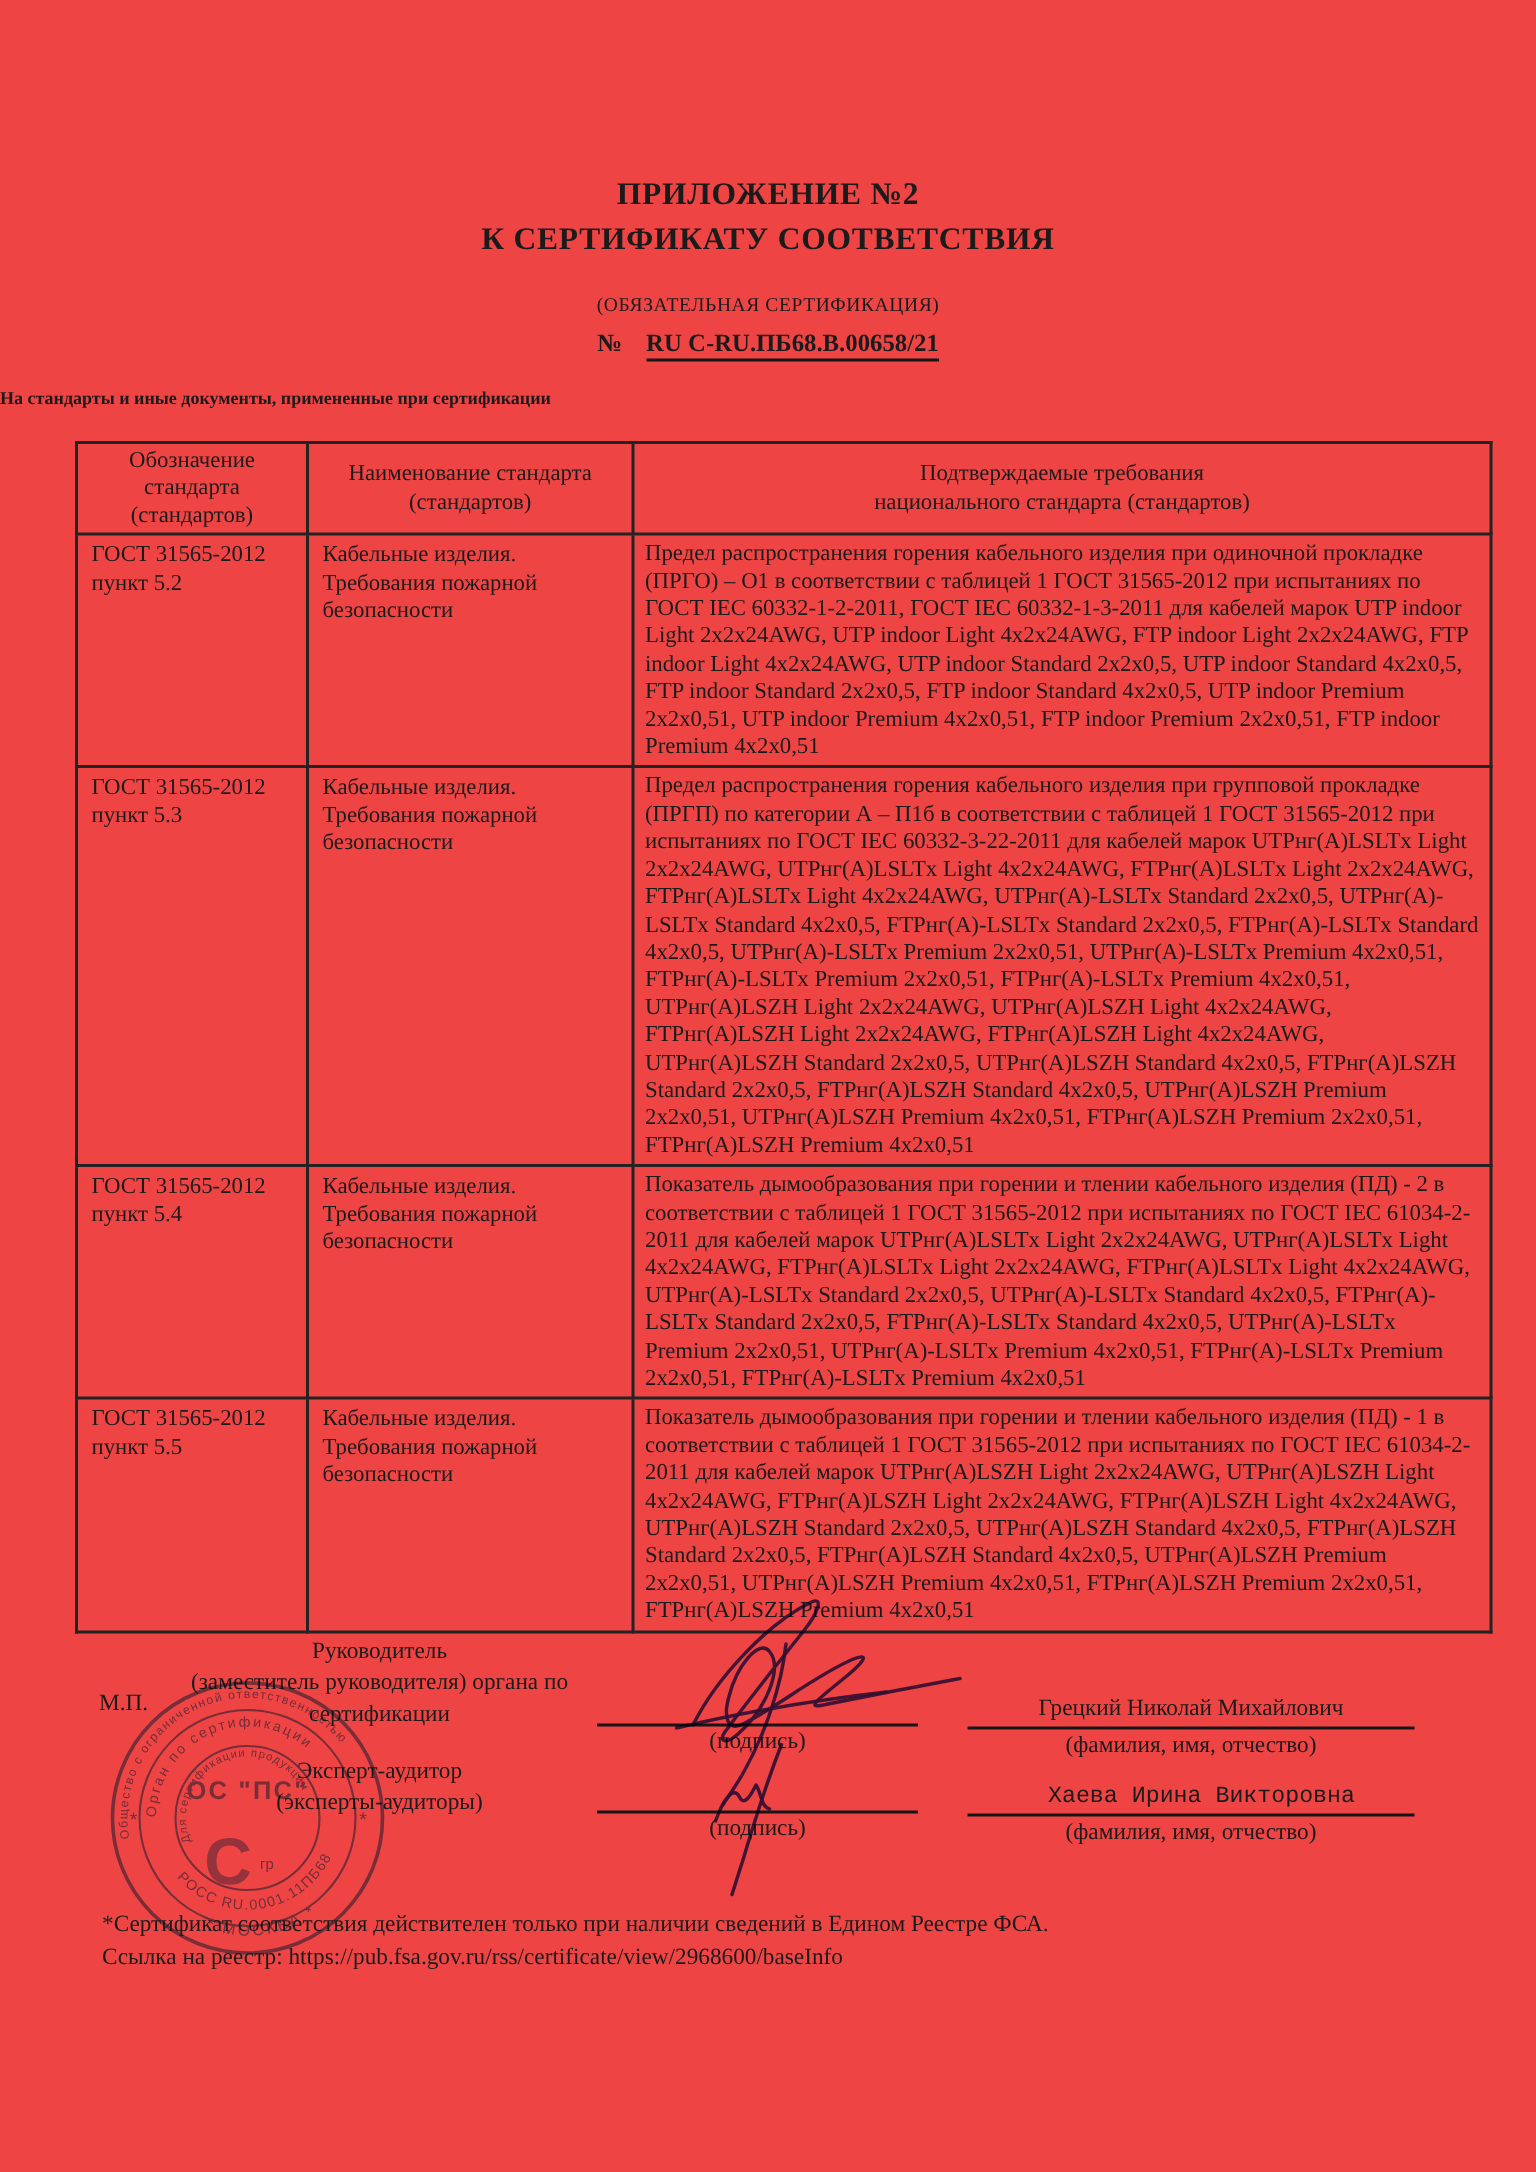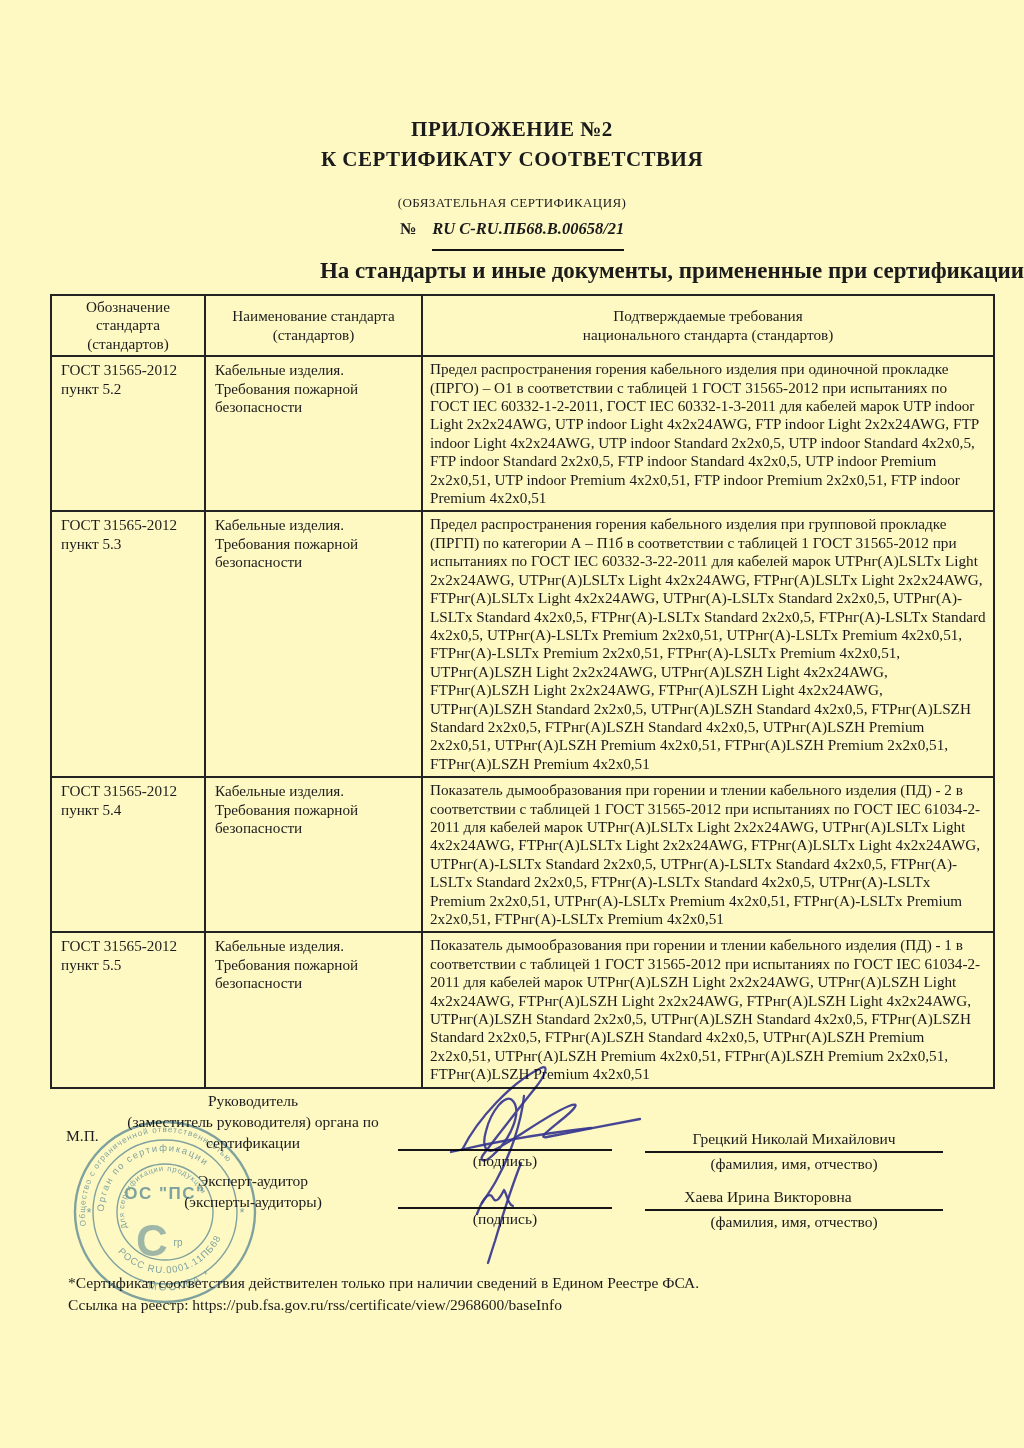--- a/index.html
+++ b/index.html
@@ -1,29 +1,29 @@
 <!DOCTYPE html>
 <html lang="ru"><head>
 <meta charset="utf-8">
 <style>
   html,body{margin:0;padding:0;background:#e8e8e8;}
   .page{
     position:relative;width:1024px;height:1448px;margin:0 auto;
-    background:#fef9c3;color:#1b1b1b;
+    background:#ef4444;color:#1b1b1b;
     font-family:"Liberation Serif","DejaVu Serif",serif;
     overflow:hidden;
   }
   
   .t1{position:absolute;left:0;width:100%;text-align:center;font-weight:bold;font-size:21px;letter-spacing:.5px;}
   #title1{top:117px;}
   #title2{top:147px;}
   .t2{position:absolute;top:195px;left:0;width:100%;text-align:center;font-size:13px;letter-spacing:.4px;}
   .t3{position:absolute;top:219px;left:0;width:100%;text-align:center;font-size:16.5px;font-weight:bold;}
-  .t3 .num{border-bottom:2px solid #141414;padding-bottom:11px;margin-left:16px;font-style:italic;}
-  .t4{position:absolute;top:258px;left:0;width:100%;text-align:right;font-size:23px;font-weight:bold;}
+  .t3 .num{border-bottom:2px solid #141414;padding-bottom:1px;margin-left:16px;}
+  .t4{position:absolute;top:258px;left:0;width:100%;text-align:left;font-size:12px;font-weight:bold;}
   
   table.cert{
     position:absolute;left:50px;top:294px;width:943px;
     border-collapse:collapse;table-layout:fixed;
   }
   table.cert th,table.cert td{
     border:2px solid #232323;vertical-align:top;
     font-size:15.2px;line-height:18.4px;
   }
   table.cert th{
@@ -47,21 +47,21 @@
   #sig-line-1{left:398px;top:1149px;width:214px;}
   #name-line-1{left:645px;top:1151px;width:298px;}
   #sig-line-2{left:398px;top:1207px;width:214px;}
   #name-line-2{left:645px;top:1209px;width:298px;}
   .cap{position:absolute;text-align:center;font-size:15.5px;}
   #podpis-1{left:398px;top:1152px;width:214px;}
   #podpis-2{left:398px;top:1210px;width:214px;}
   #fio-1{left:645px;top:1155px;width:298px;}
   #fio-2{left:645px;top:1213px;width:298px;}
   #name-1{left:645px;top:1130px;width:298px;}
-  #name-2{left:619px;top:1188px;width:298px;}
+  #name-2{left:652px;top:1188px;width:298px;font-family:Liberation Mono, monospace;}
   
   #footer{left:68px;top:1272px;width:900px;font-size:15.5px;line-height:22px;}
   
   #signatures-svg{left:380px;top:1050px;mix-blend-mode:multiply;}
   #stamp-svg{left:64px;top:1116px;mix-blend-mode:multiply;opacity:.88;}
   .stamp-stroke{fill:none;stroke:#6e9ac9;}
   .stamp-text{fill:#6e9ac9;font-family:"Liberation Sans","DejaVu Sans",sans-serif;}
   .sig-path{fill:none;stroke:#3737bb;stroke-width:2.3;stroke-linecap:round;stroke-linejoin:round;opacity:.92;}
 </style>
 </head>

